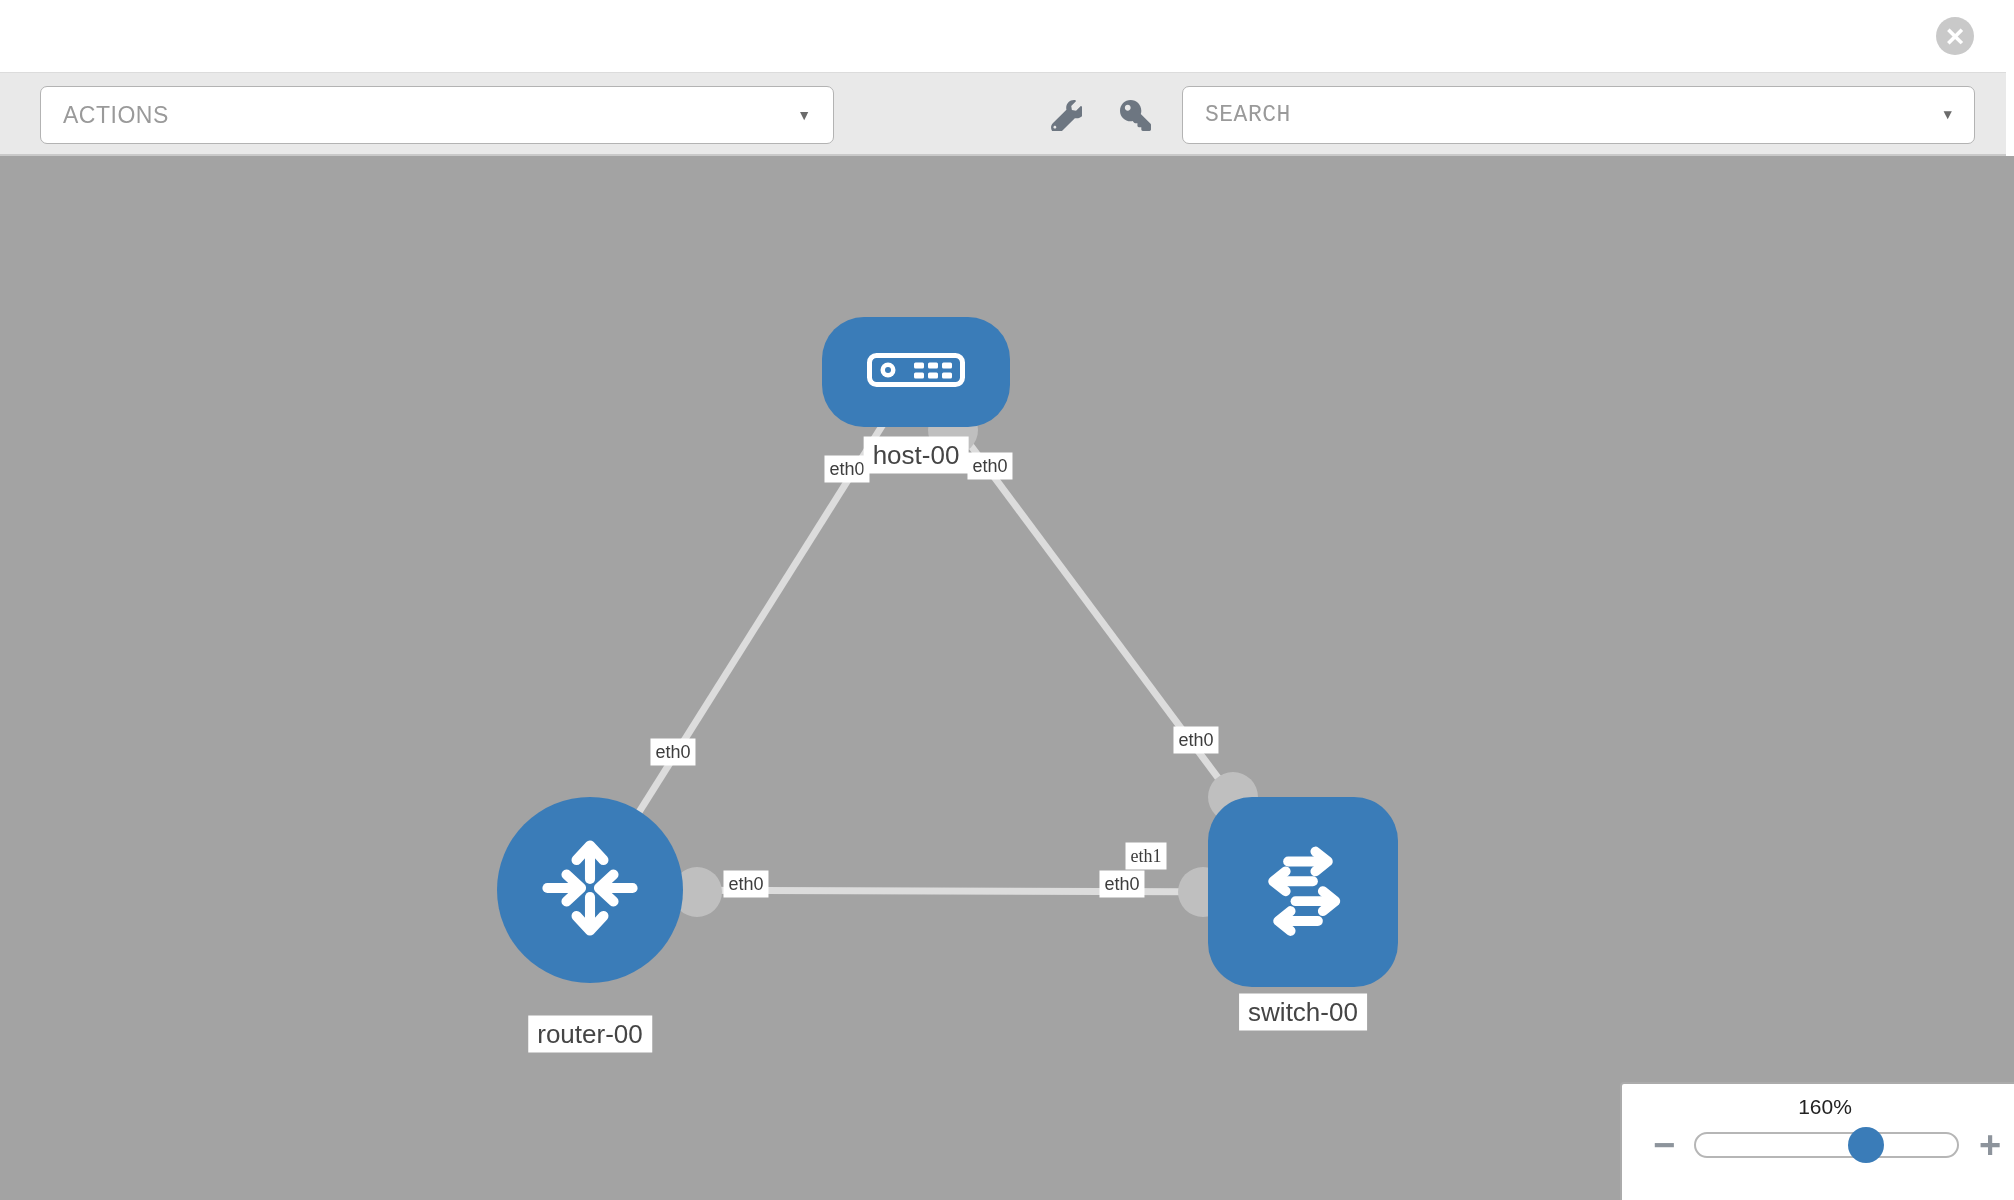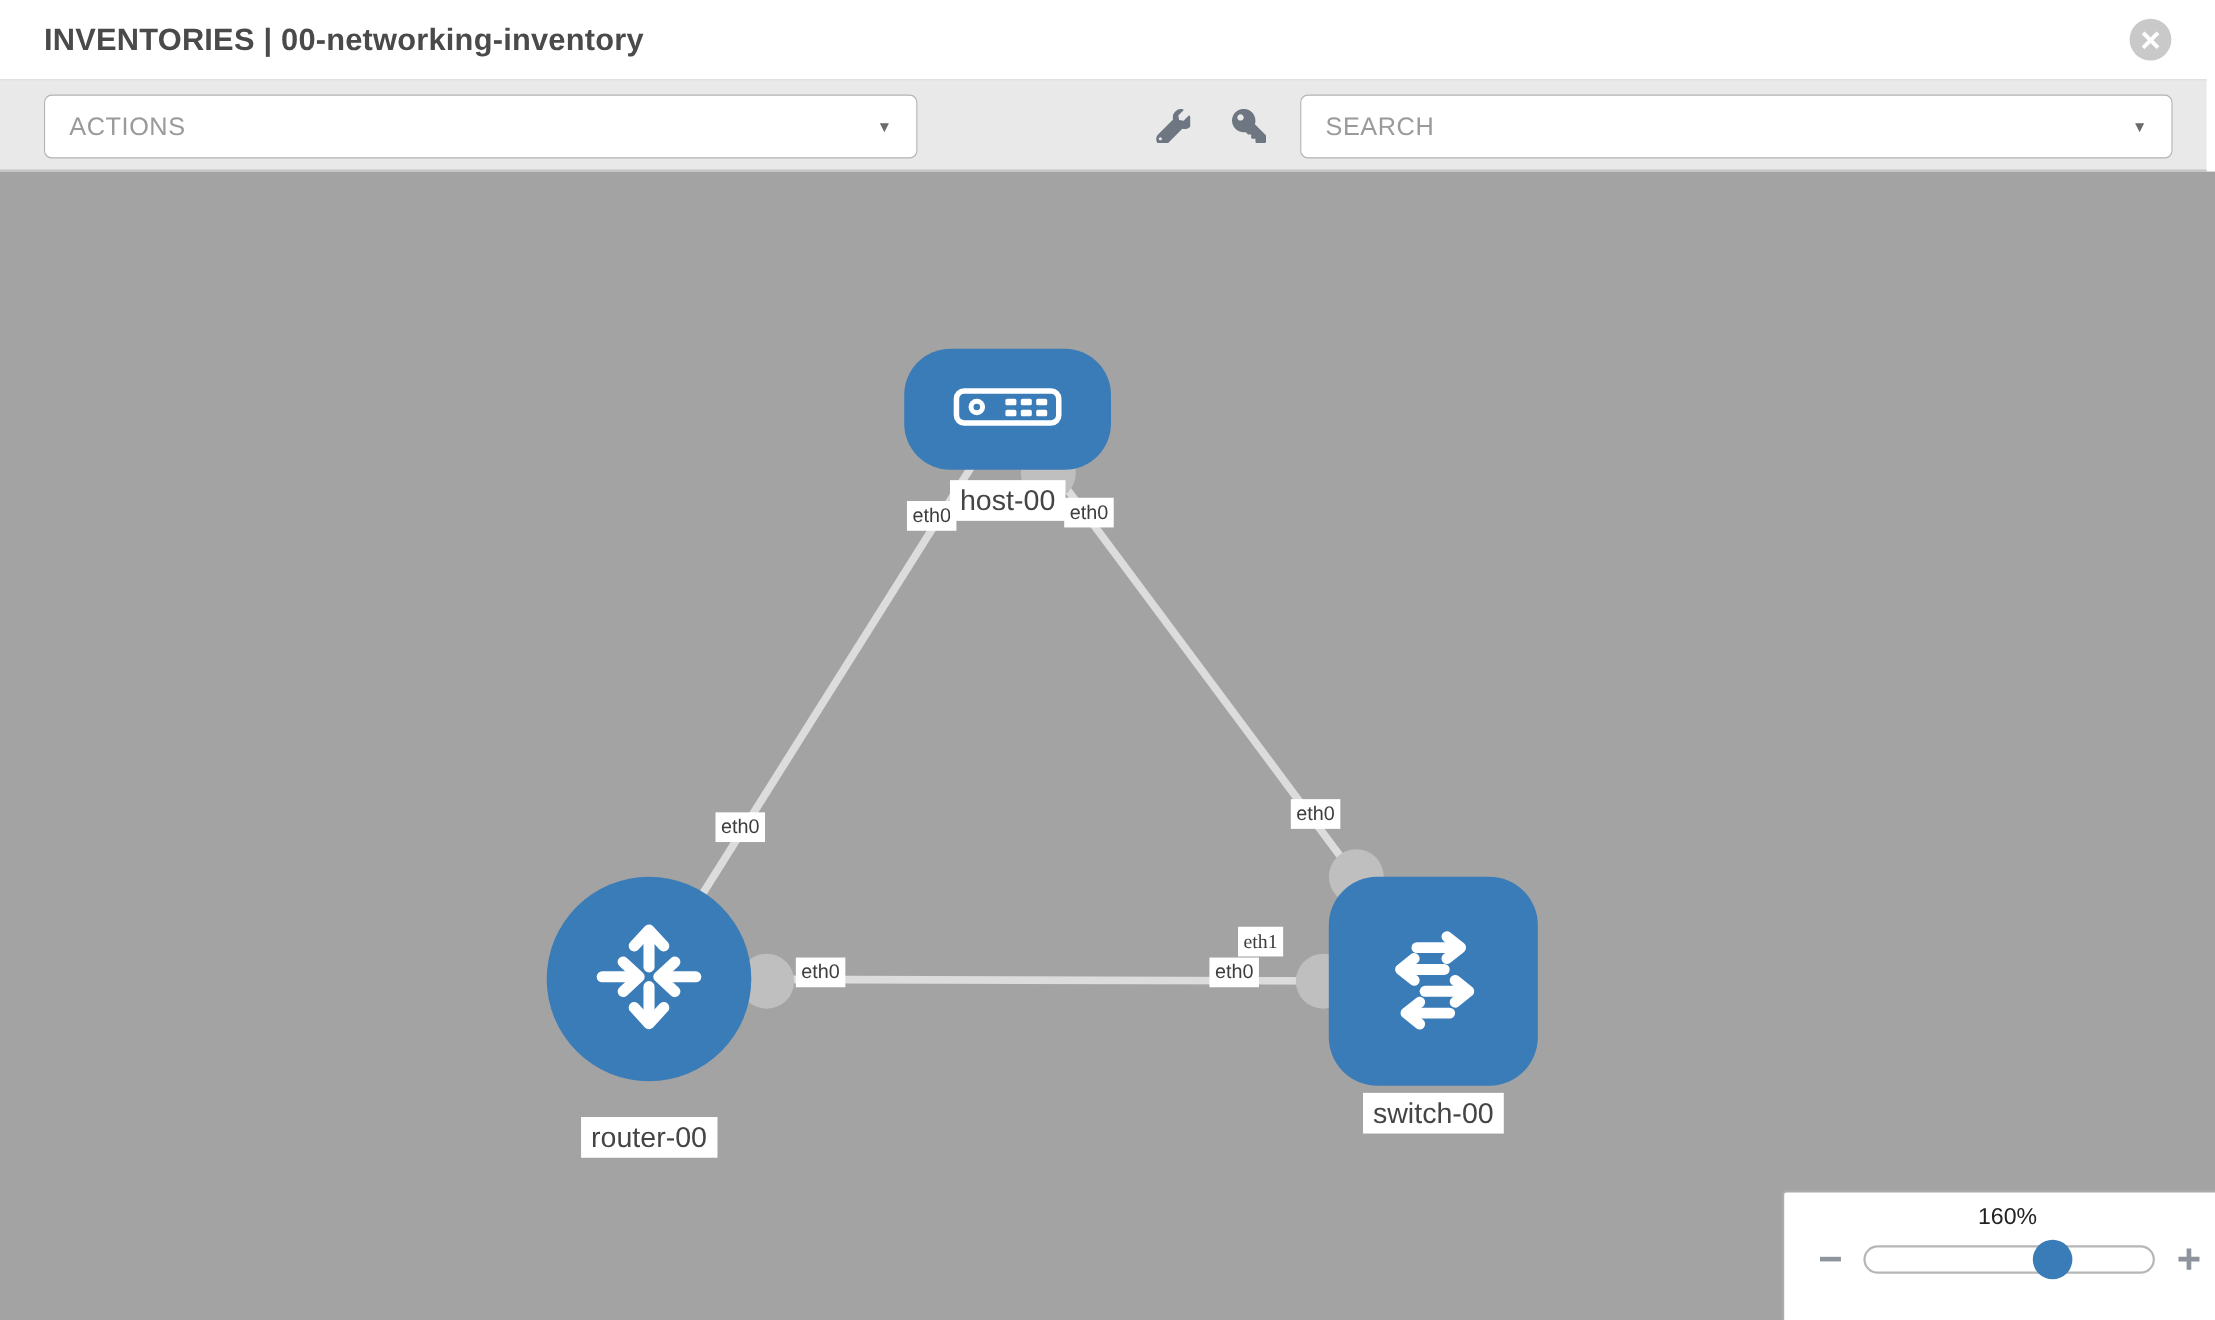--- a/index.html
+++ b/index.html
@@ -18,21 +18,21 @@
   
   .toolbar { position:relative; width:2006px; height:84px; background:#e9e9e9;
              border-top:1px solid #dcdcdc; border-bottom:2px solid #c9c9c9; }
   .select-box { position:absolute; top:13px; height:58px; background:#ffffff;
                 border:1px solid #b3b3b3; border-radius:7px; cursor:pointer;
                 display:flex; align-items:center; padding:0 22px; }
   .select-box .sel-text { font-size:23px; color:#9a9a9a; letter-spacing:0.5px; }
   .select-box .caret { position:absolute; right:22px; top:50%; transform:translateY(-50%);
                        font-size:14px; color:#6b6b6b; }
   .actions-box { left:40px; width:794px; }
-  .search-box  { left:1182px; width:793px; }
+  .search-box  { left:1182px; width:793px;font-family:Liberation Mono, monospace; }
   .tool-btn { position:absolute; top:24px; width:40px; height:40px; cursor:pointer;
               display:flex; align-items:center; justify-content:center; }
   .tool-btn.wrench { left:1046px; }
   .tool-btn.key    { left:1115px; }
 
   
   .canvas { position:relative; width:2014px; height:1044px; background:#a3a3a3; overflow:hidden; }
   .edges-svg { position:absolute; left:0; top:0; z-index:1; }
 
   .node { position:absolute; background:#3a7cb8; z-index:2; cursor:pointer;
@@ -69,21 +69,20 @@
   .zoom-plus  { left:368px; }
   .zoom-track { position:absolute; left:72px; top:48px; width:265px; height:26px;
                 background:#ffffff; border:2px solid #b6b6b6; border-radius:14px; cursor:pointer; }
   .zoom-handle { position:absolute; left:226px; top:43px; width:36px; height:36px;
                  border-radius:50%; background:#3a7cb8; cursor:grab; }
 </style>
 </head>
 <body>
 
 <div class="header">
-  <div class="page-title">INVENTORIES | 00-networking-inventory</div>
   <div class="close-btn">
     <span>×</span>
   </div>
 </div>
 
 <div class="toolbar">
   <div class="select-box actions-box">
     <span class="sel-text">ACTIONS</span>
     <span class="caret">▼</span>
   </div>

